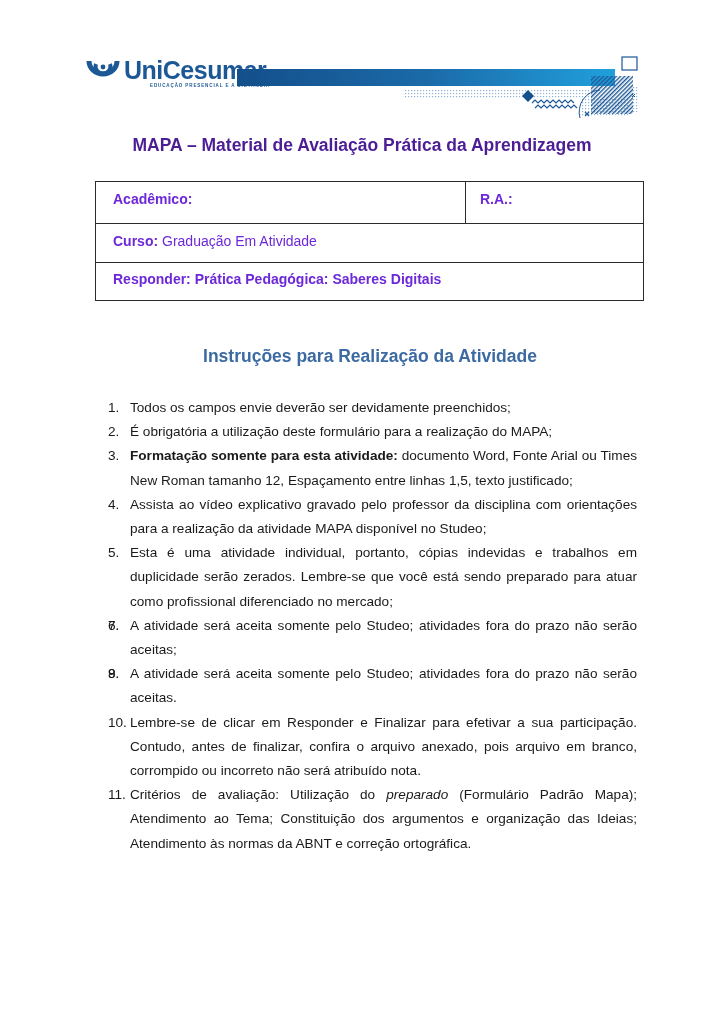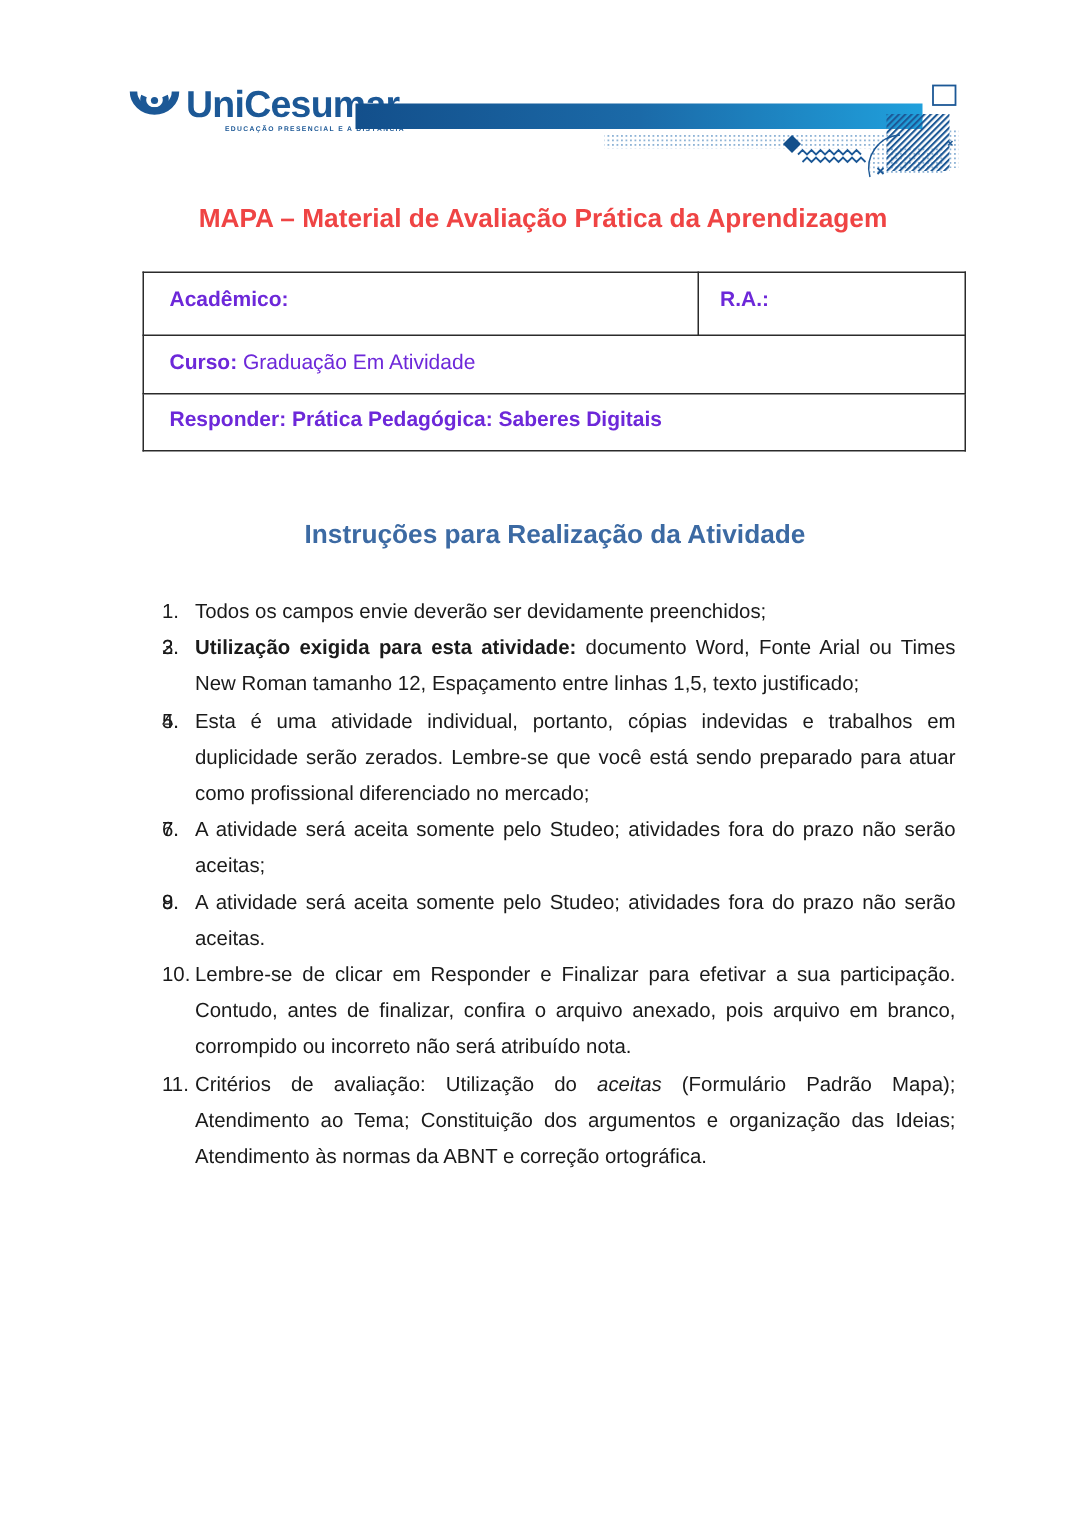--- a/index.html
+++ b/index.html
@@ -14,21 +14,21 @@
   .logo-word { font-family: "Liberation Sans", sans-serif; font-weight: bold; font-size: 25px;
                color: #1c5896; letter-spacing: -0.5px; line-height: 26px; }
   .logo-sub { font-size: 4.5px; font-weight: bold; color: #1c5896; letter-spacing: 0.9px;
               margin-left: 26px; margin-top: 0px; white-space: nowrap; }
   .banner-bar { position: absolute; left: 237px; top: 69px; width: 378px; height: 17px;
                 background: linear-gradient(90deg, #134f8b 0%, #1b6aa8 50%, #20a0dc 100%); }
   .deco { position: absolute; left: 400px; top: 56px; width: 260px; height: 64px; }
 
   
   .doc-title { position: absolute; left: 0; width: 724px; top: 135px; text-align: center;
-               font-size: 17.5px; font-weight: bold; color: #ef4444; }
+               font-size: 17.5px; font-weight: bold; color: #4c1d95; }
 
   
   .info-table { position: absolute; left: 95px; top: 181px; width: 549px; border-collapse: collapse; }
   .info-table td { border: 1.5px solid #2b2b2b; padding: 0 0 0 17px; vertical-align: top;
                    font-size: 14px; color: #6d28d9; }
   .row1 td { height: 42px; padding-top: 9px; box-sizing: border-box; }
   .row2 td { height: 39px; padding-top: 9px; box-sizing: border-box; }
   .row3 td { height: 38px; padding-top: 8px; box-sizing: border-box; }
   .bold { font-weight: bold; }
   .ra-cell { width: 178px; padding-left: 14px !important; }
@@ -114,27 +114,29 @@
 
 <div class="section-title">Instruções para Realização da Atividade</div>
 
 <ol class="instructions">
   <li>
     <span class="num">1.</span>
     <span>Todos os campos envie deverão ser devidamente preenchidos;</span>
   </li>
   <li>
     <span class="num">2.</span>
+    <span>É obrigatória a utilização deste formulário para a realização do MAPA;</span>
   </li>
   <li>
     <span class="num">3.</span>
-    <span class="bold">Utilização exigida para esta atividade:</span><span> documento Word, Fonte Arial ou Times New Roman tamanho 12, Espaçamento entre linhas 1,5, texto justificado;</span>
+    <span class="bold">Formatação somente para esta atividade:</span><span> documento Word, Fonte Arial ou Times New Roman tamanho 12, Espaçamento entre linhas 1,5, texto justificado;</span>
   </li>
   <li>
     <span class="num">4.</span>
+    <span>Assista ao vídeo explicativo gravado pelo professor da disciplina com orientações para a realização da atividade MAPA disponível no Studeo;</span>
   </li>
   <li>
     <span class="num">5.</span>
     <span>Esta é uma atividade individual, portanto, cópias indevidas e trabalhos em duplicidade serão zerados. Lembre-se que você está sendo preparado para atuar como profissional diferenciado no mercado;</span>
   </li>
   <li>
     <span class="num">6.</span>
   </li>
   <li>
     <span class="num">7.</span>
@@ -146,15 +148,15 @@
   <li>
     <span class="num">9.</span>
     <span>A atividade será aceita somente pelo Studeo; atividades fora do prazo não serão aceitas.</span>
   </li>
   <li class="two-digit">
     <span class="num">10.</span>
     <span>Lembre-se de clicar em Responder e Finalizar para efetivar a sua participação. Contudo, antes de finalizar, confira o arquivo anexado, pois arquivo em branco, corrompido ou incorreto não será atribuído nota.</span>
   </li>
   <li class="two-digit">
     <span class="num">11.</span>
-    <span>Critérios de avaliação: Utilização do </span><span class="it">aceitas</span><span> (Formulário Padrão Mapa); Atendimento ao Tema; Constituição dos argumentos e organização das Ideias; Atendimento às normas da ABNT e correção ortográfica.</span>
+    <span>Critérios de avaliação: Utilização do </span><span class="it">preparado</span><span> (Formulário Padrão Mapa); Atendimento ao Tema; Constituição dos argumentos e organização das Ideias; Atendimento às normas da ABNT e correção ortográfica.</span>
   </li>
 </ol>
 
 </body></html>

